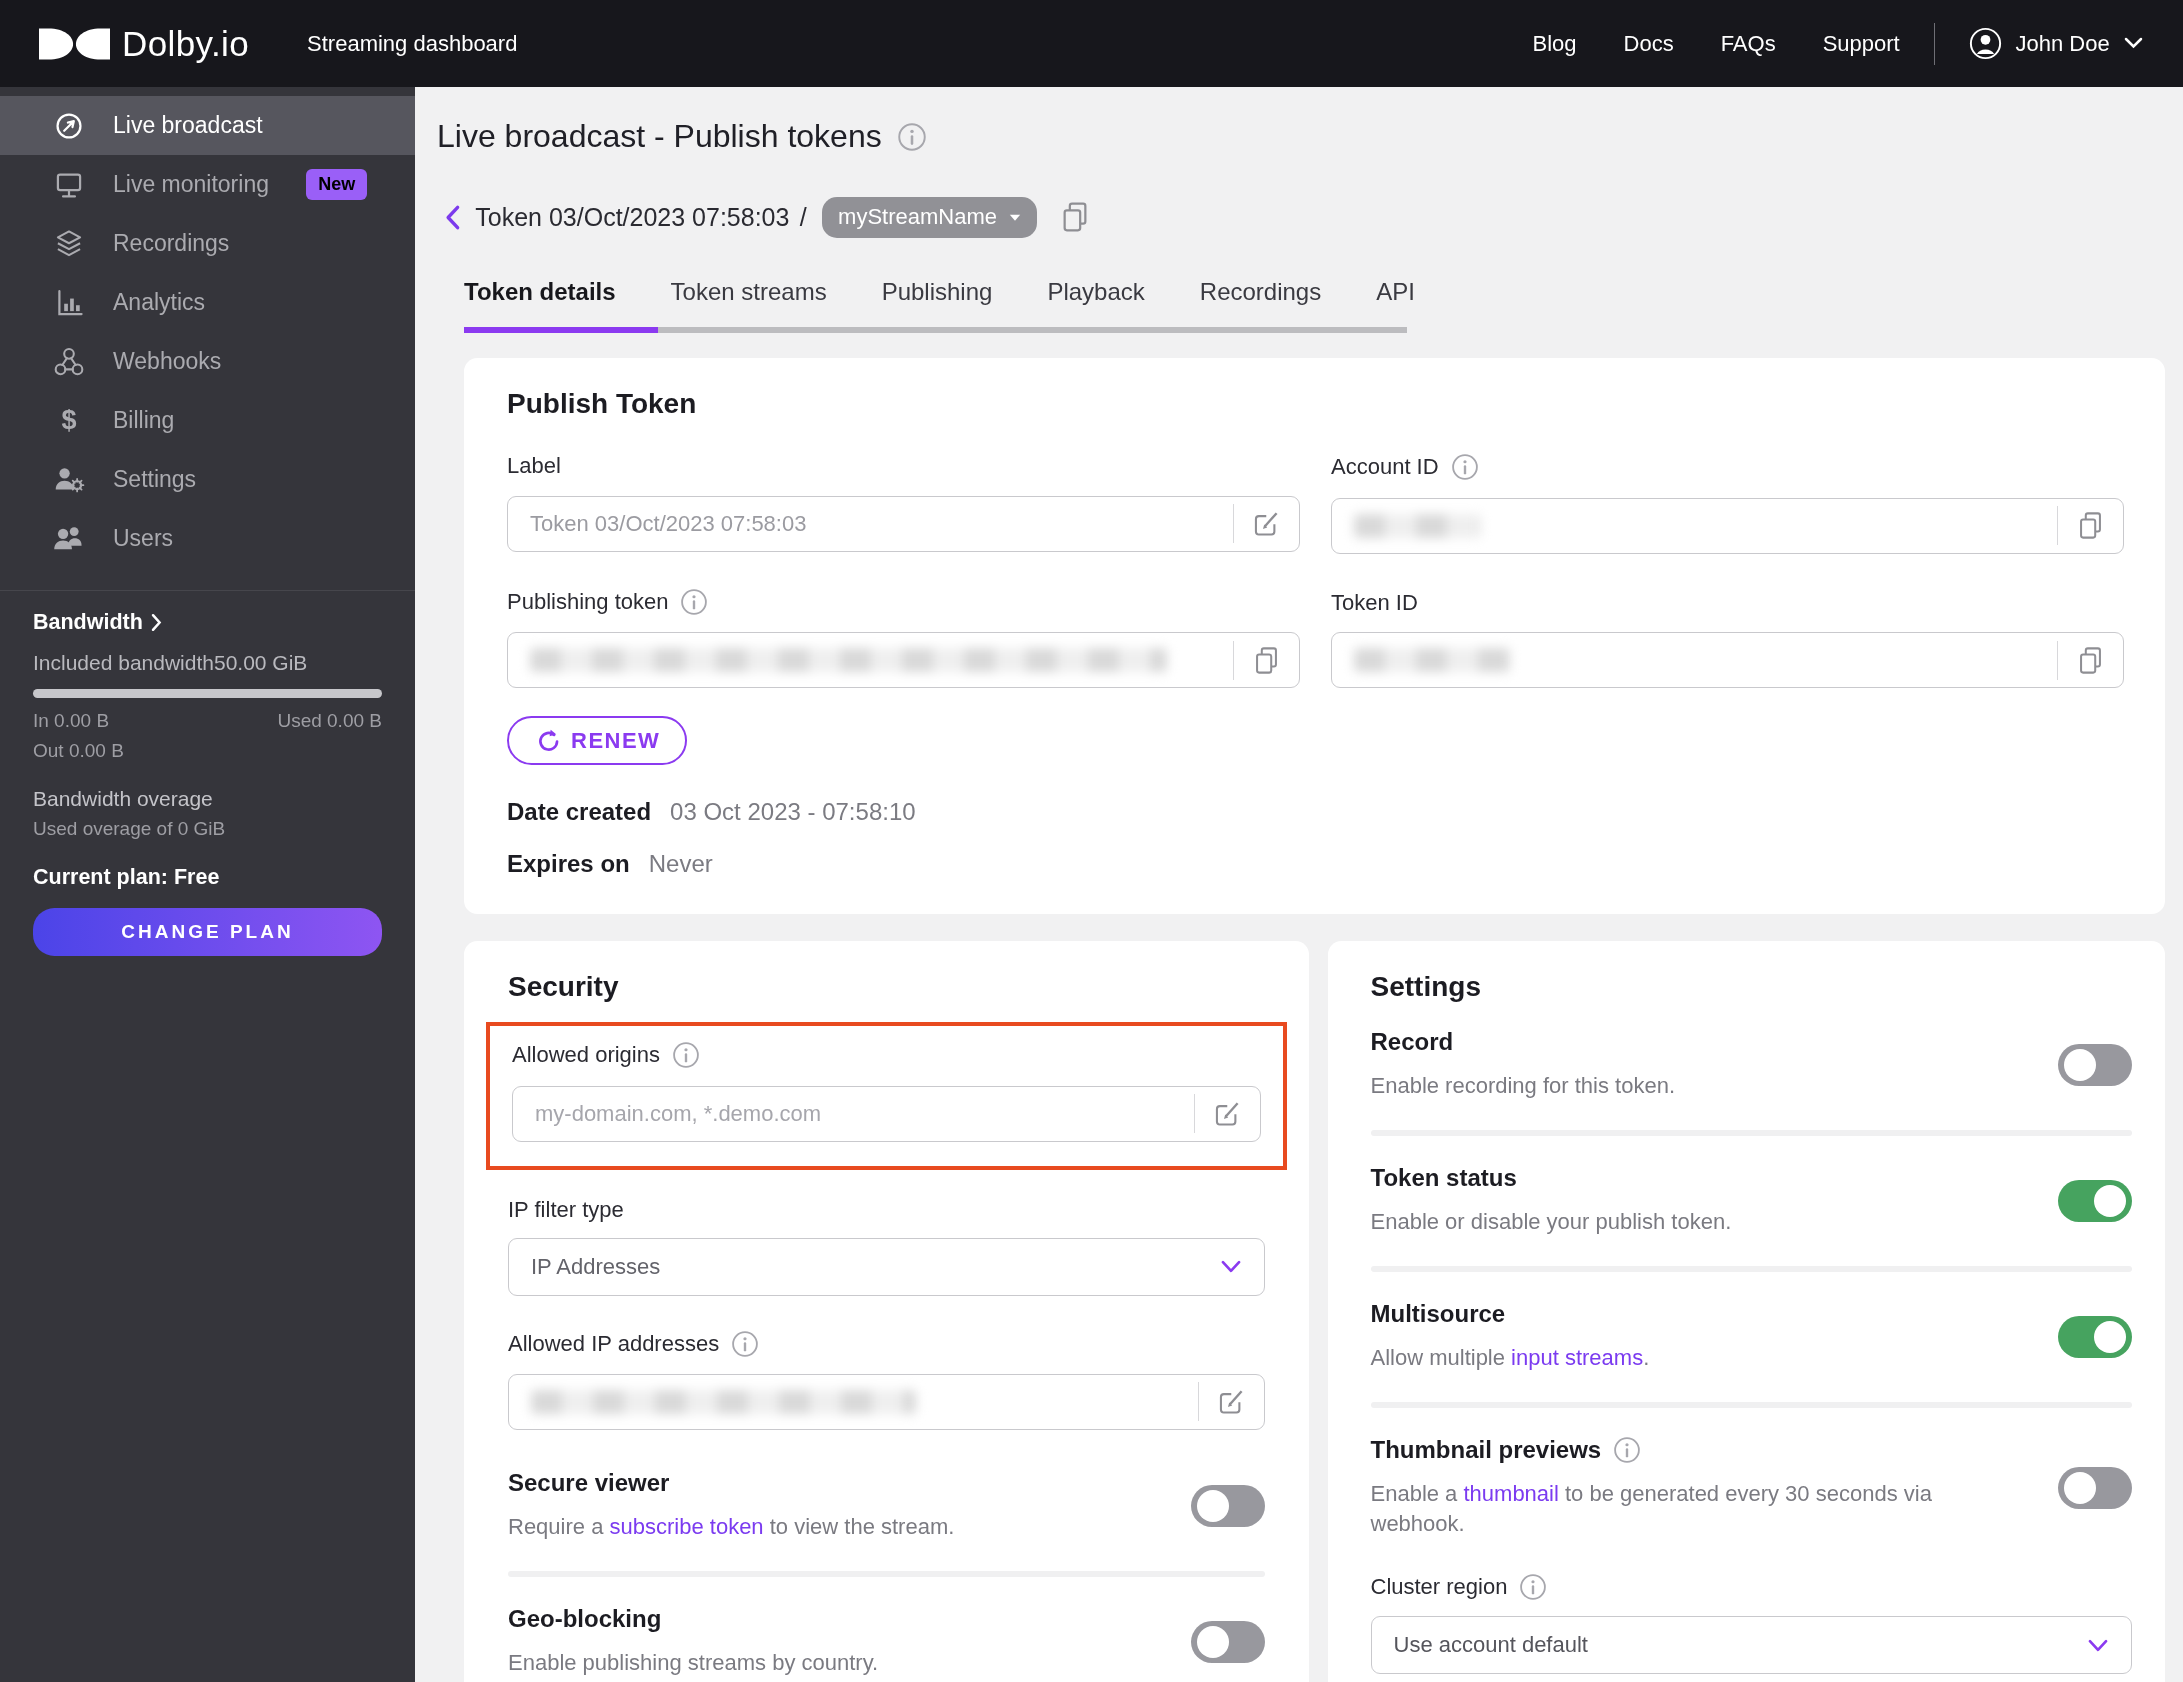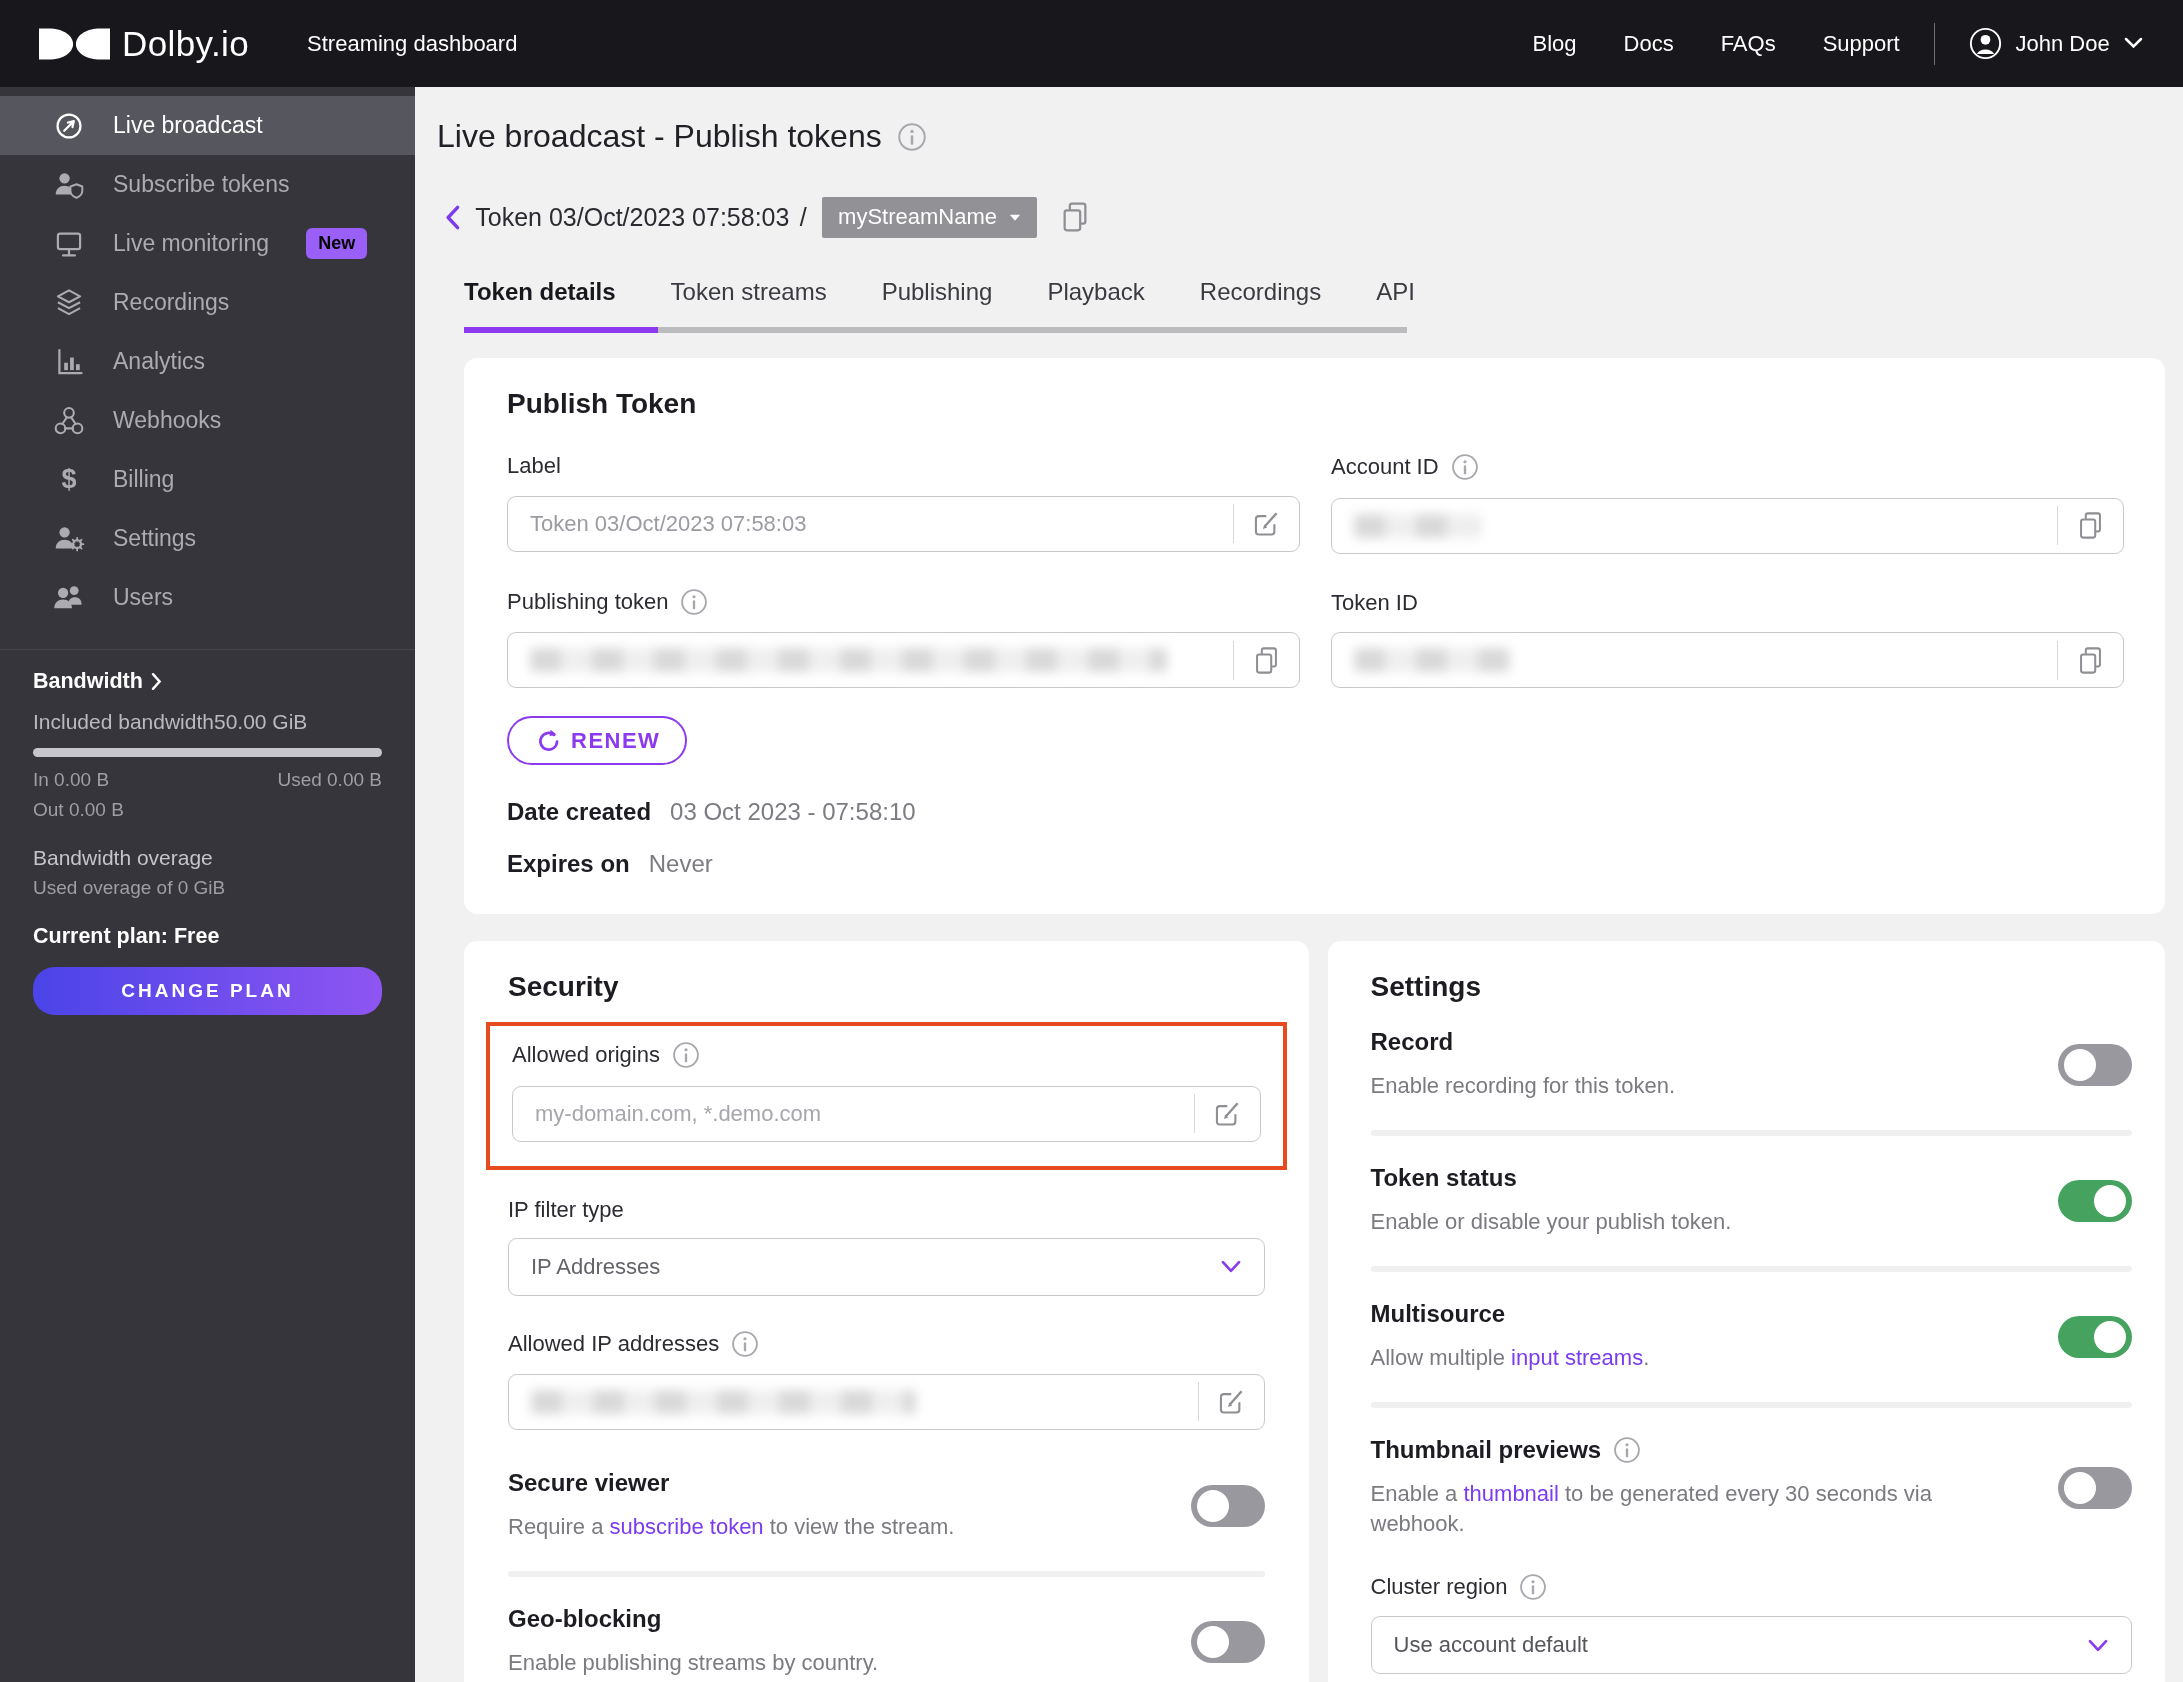--- a/index.html
+++ b/index.html
@@ -42,21 +42,21 @@
      background:linear-gradient(90deg,#4b44e8,#8e55f2); color:#fff; font-size:19px; font-weight:700;
      letter-spacing:3px; cursor:pointer; font-family:"Liberation Sans",sans-serif; }
 
   
   .main { flex:1; padding:31px 19px 0 22px; min-width:0; }
   .page-title-row { display:flex; align-items:center; gap:15px; color:#202027; }
   .page-title { font-size:32px; font-weight:500; }
   .breadcrumb { display:flex; align-items:center; margin-top:42px; margin-left:6px; }
   .crumb-text { font-size:25px; color:#2a2a31; font-weight:500; margin-left:13.3px; }
   .crumb-sep { font-size:25px; color:#2a2a31; margin:0 15px 0 10.4px; }
-  .stream-pill { background:#919196; border-radius:2px; padding:7.4px 16.3px; color:#fff; font-size:22px;
+  .stream-pill { background:#919196; border-radius:15px; padding:7.4px 16.3px; color:#fff; font-size:22px;
      display:flex; align-items:center; gap:12px; cursor:pointer; }
   .crumb-copy { margin-left:21px; color:#8e8e93; cursor:pointer; display:flex; }
 
   .tabs { display:flex; gap:55px; margin:40px 0 0 27px; font-size:24px; color:#3a3a41; }
   .tab { cursor:pointer; padding-bottom:3px; }
   .tab.active { font-weight:700; color:#17171c; }
   .tab-track { margin:18px 0 0 27px; width:943px; height:6.7px; background:#bcbcbf; position:relative; }
   .tab-track-active { position:absolute; left:0; top:0; width:194px; height:6.7px; background:#8b3af0; }
 
   .cards { margin:25px 0 0 27px; width:1701px; }
@@ -154,30 +154,20 @@
   <div class="side-item active">
     <span class="icn">
       <svg width="34" height="34" viewBox="0 0 46 46" fill="none" stroke="currentColor" stroke-width="3">
         <circle cx="23" cy="23" r="15.5"></circle>
         <path d="M16.5 29.5 L29.5 16.5 M29.5 16.5 l-8 1.8 M29.5 16.5 l-1.8 8" stroke-linecap="round" stroke-linejoin="round"></path>
       </svg>
     </span>
     <span>Live broadcast</span>
   </div>
 
-  <div class="side-item">
-    <span class="icn">
-      <svg width="34" height="34" viewBox="0 0 46 46">
-        <circle cx="17" cy="14" r="7" fill="currentColor"></circle>
-        <path d="M5 36 c0-8 5.5-12 12-12 s12 4 12 12 z" fill="currentColor"></path>
-        <path d="M33 22 l8 3 v6 c0 5 -3.5 7.5 -8 9.5 c-4.5-2 -8-4.5 -8-9.5 v-6 z" fill="#35353b" stroke="currentColor" stroke-width="2.6"></path>
-      </svg>
-    </span>
-    <span>Subscribe tokens</span>
-  </div>
 
   <div class="side-item">
     <span class="icn">
       <svg width="34" height="34" viewBox="0 0 46 46" fill="none" stroke="currentColor" stroke-width="3">
         <rect x="8" y="9" width="30" height="21" rx="3"></rect>
         <path d="M23 30 v7 M15 38.5 h16" stroke-linecap="round"></path>
       </svg>
     </span>
     <span>Live monitoring</span>
     <span class="badge">New</span>

